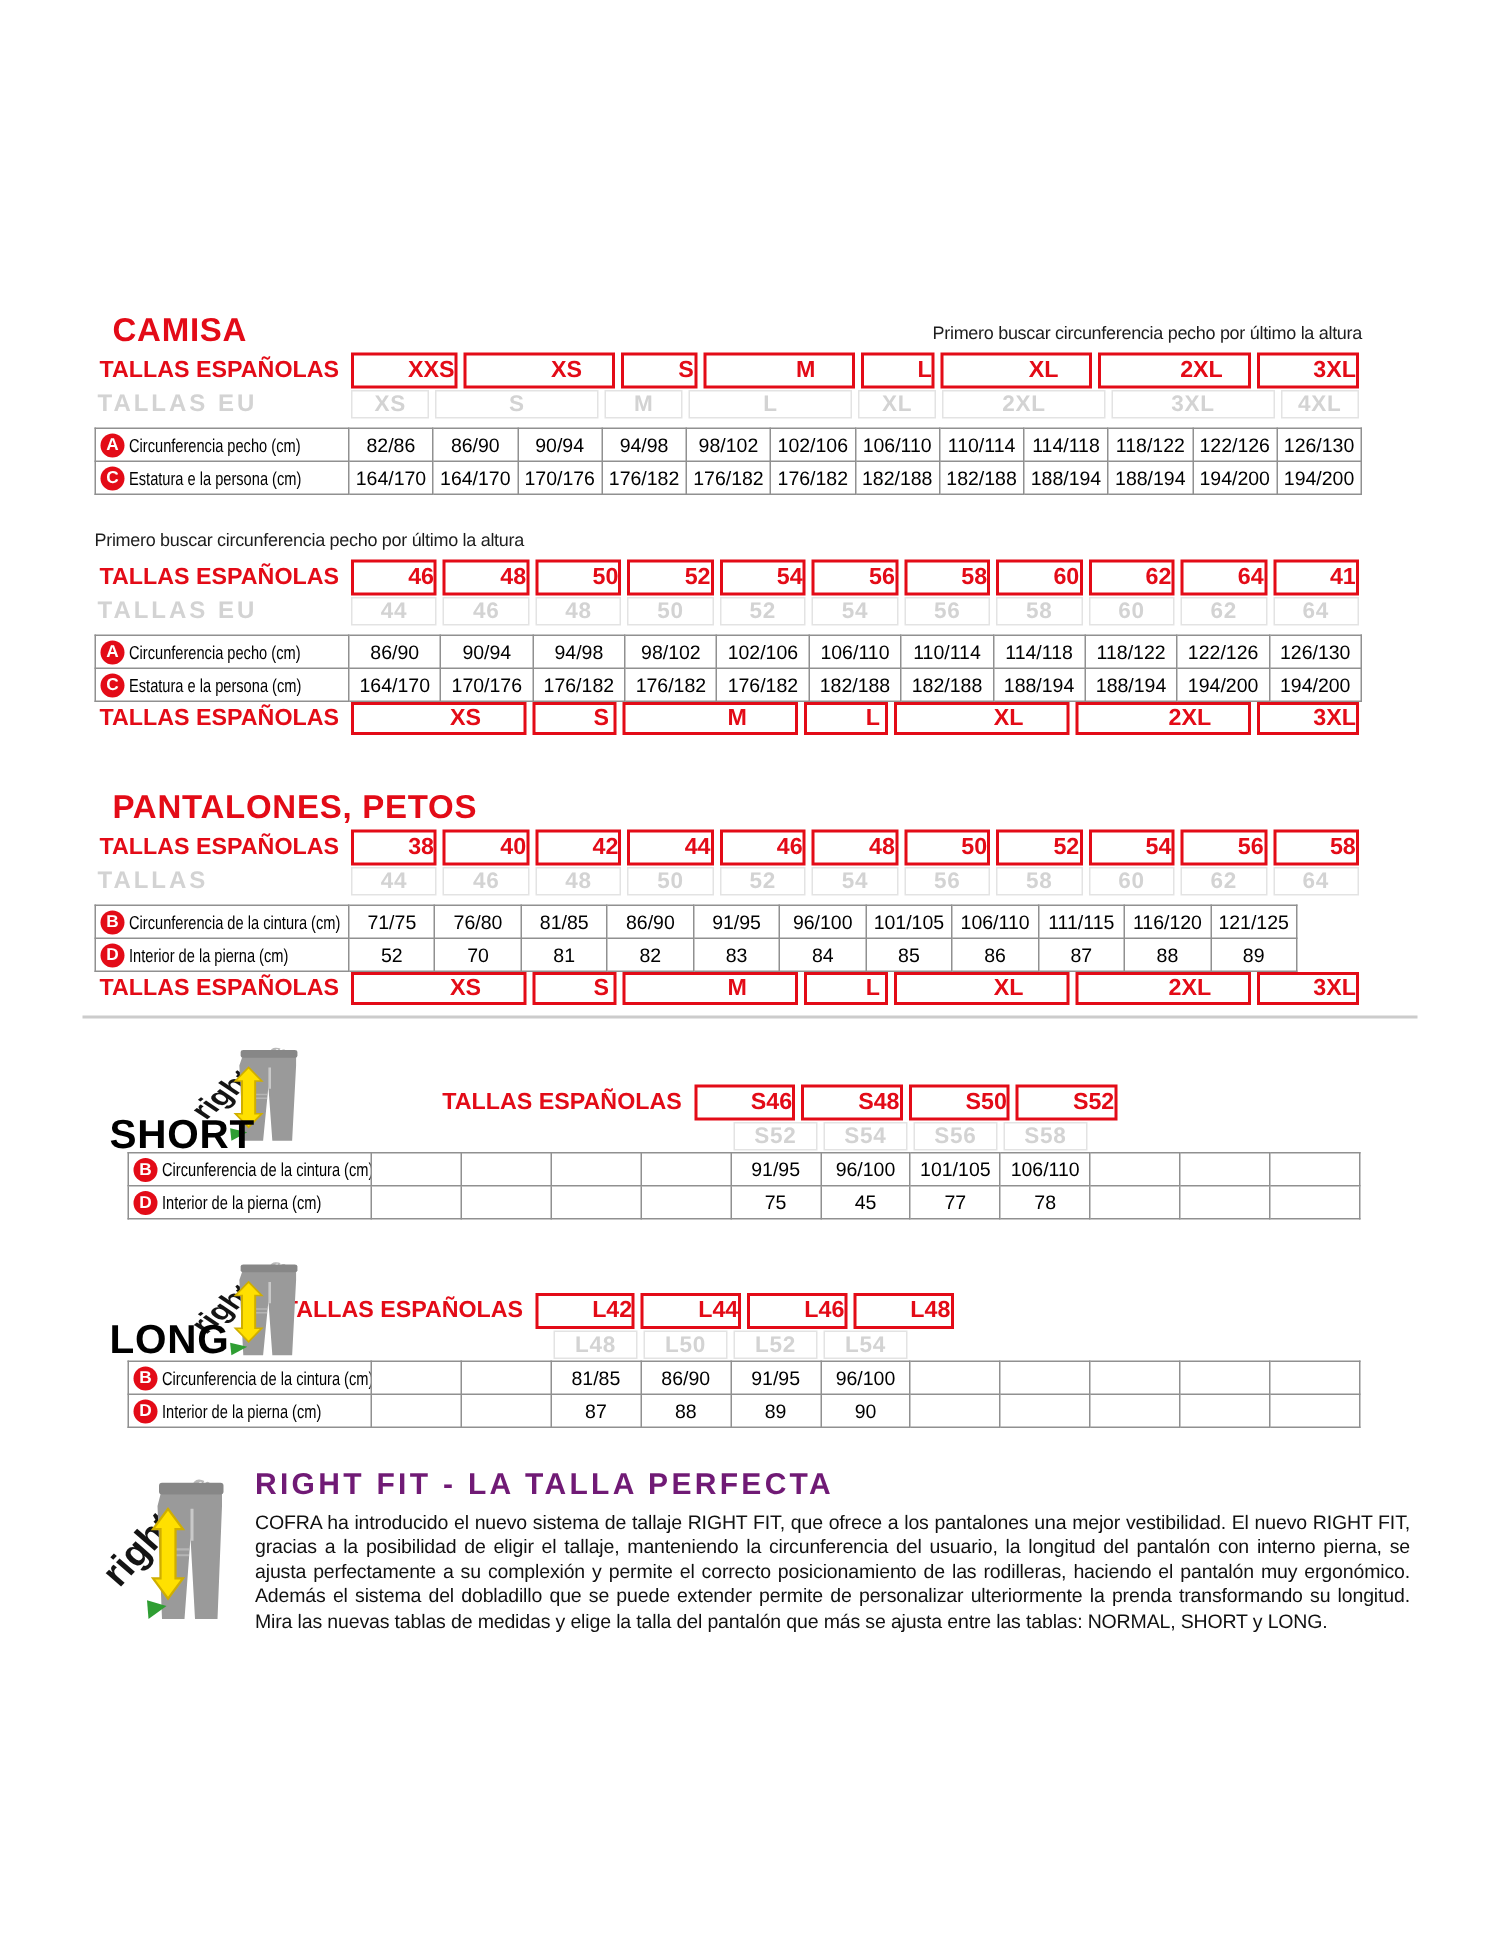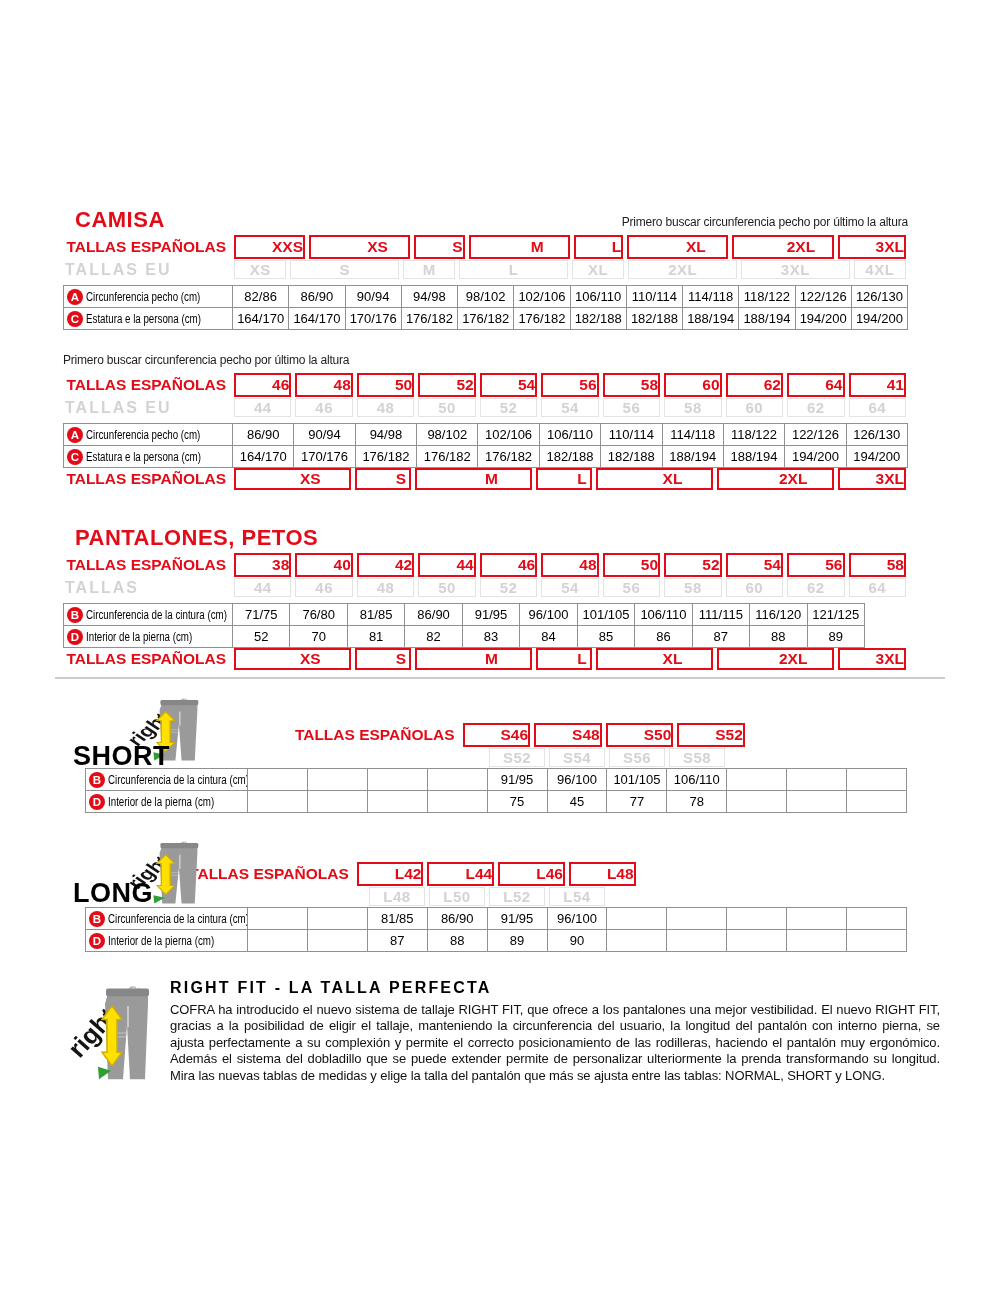--- a/index.html
+++ b/index.html
@@ -35,21 +35,21 @@
   .rf-logo{position:absolute;}
   .rf-logo.sm{left:42px;top:-4px;width:88px;height:76px;}
   .rf-logo.lg{left:5px;top:2px;width:100px;height:114px;}
   .big-title{position:absolute;left:-12px;font-size:27px;font-weight:bold;letter-spacing:.5px;color:#000;}
   #sec-short .big-title{top:46px;}
   #sec-long .big-title{top:40px;}
   #sec-short .tbl{margin-top:28px;}
   #sec-long .tbl{margin-top:24px;}
   #sec-rightfit{left:63px;top:973px;width:877px;}
   .rf-content{margin-left:107px;}
-  .rf-content h1{margin:6px 0 5px;font-size:16px;font-weight:bold;letter-spacing:2.2px;color:#000000;white-space:nowrap;}
+  .rf-content h1{margin:6px 0 5px;font-size:20px;font-weight:bold;letter-spacing:2.2px;color:#701a75;white-space:nowrap;}
   .rf-content p{margin:0;font-size:13px;line-height:16.4px;text-align:justify;letter-spacing:-.1px;color:#111;}
 </style>
 </head>
 <body>
 
 <div class="page">
 
   <section class="std" id="sec-camisa" style="top:205px">
     <div class="sec-head">
       <h2>CAMISA</h2>

